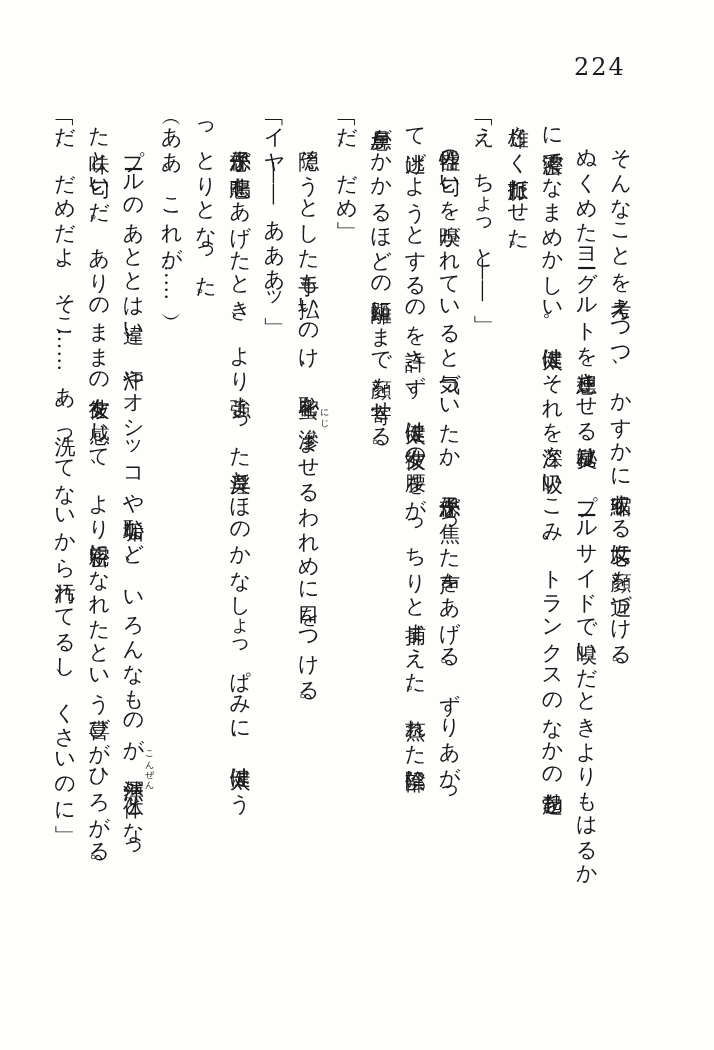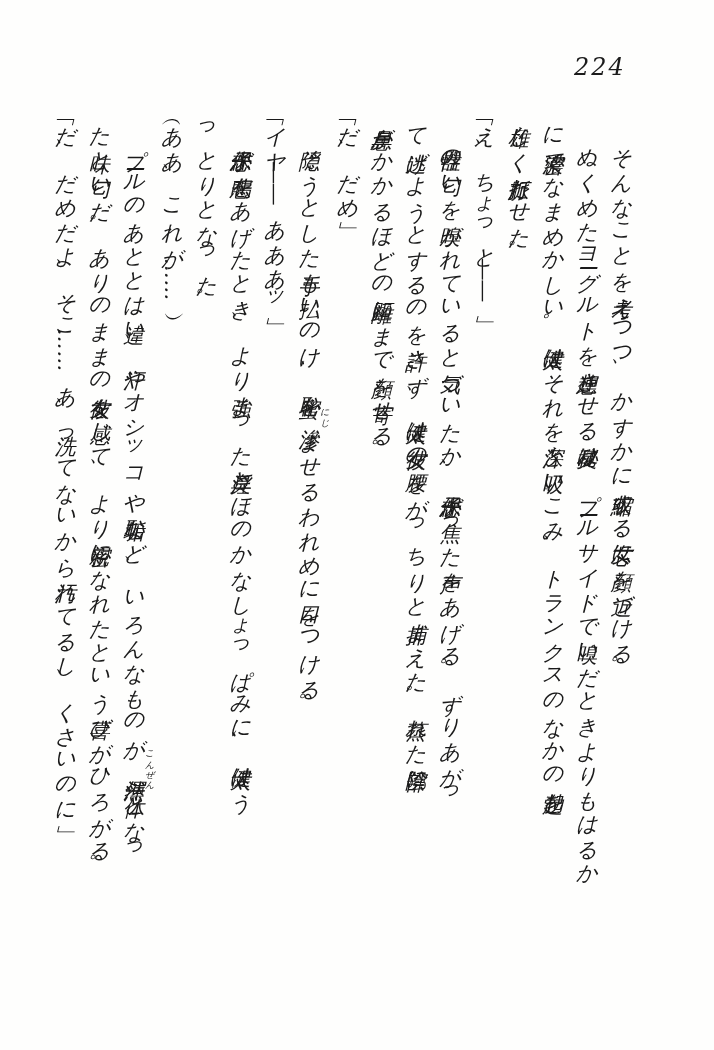--- a/index.html
+++ b/index.html
@@ -7,21 +7,20 @@
     padding: 0;
   }
   .page {
     position: relative;
     width: 714px;
     height: 1050px;
     background: #fefefdff;
     background-color: #fefefd;
     overflow: hidden;
     font-family: "DejaVu Serif", "Liberation Serif", serif;
-    font-style: italic;
   }
   .page-number {
     position: absolute;
     top: 53px;
     left: 574px;
     font-size: 24px;
     letter-spacing: 2px;
     color: #1c1c1c;
   }
   .text-block {

